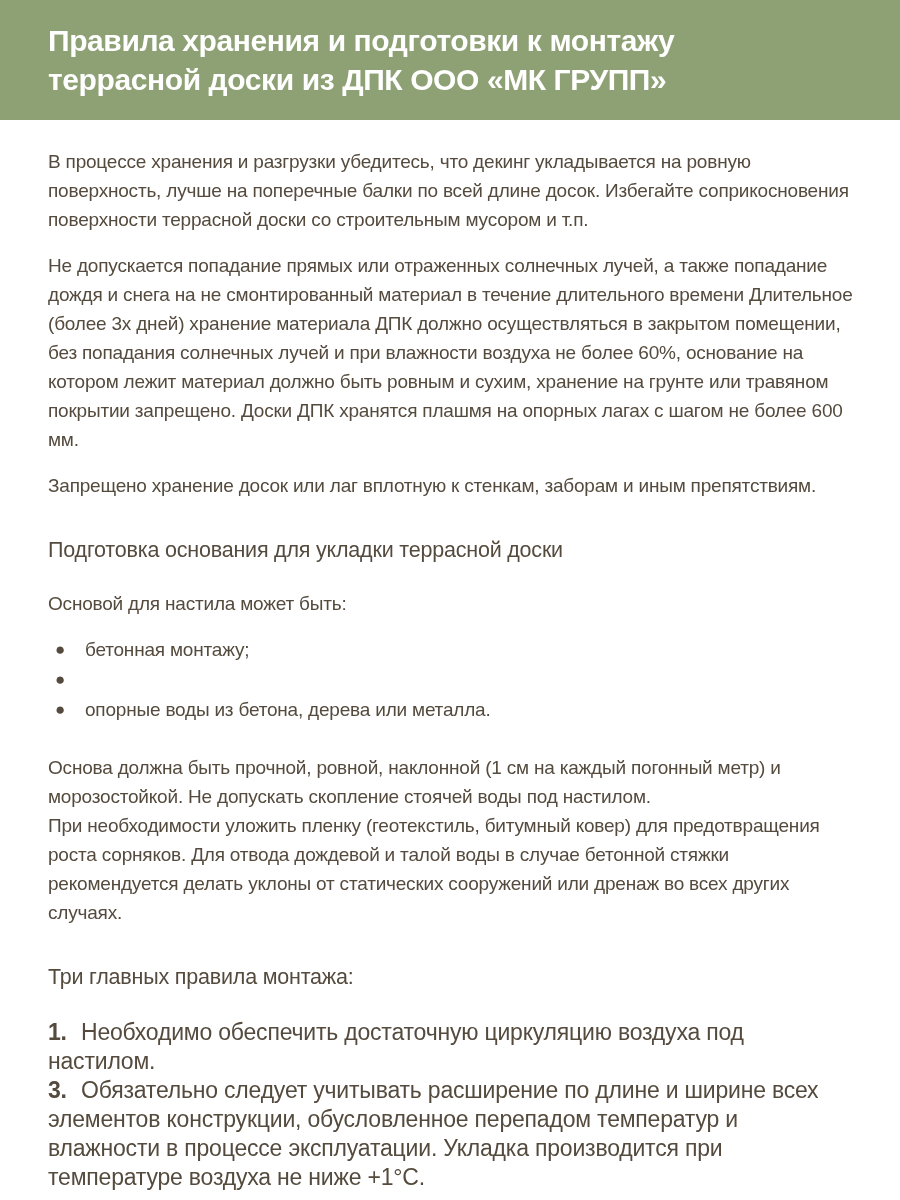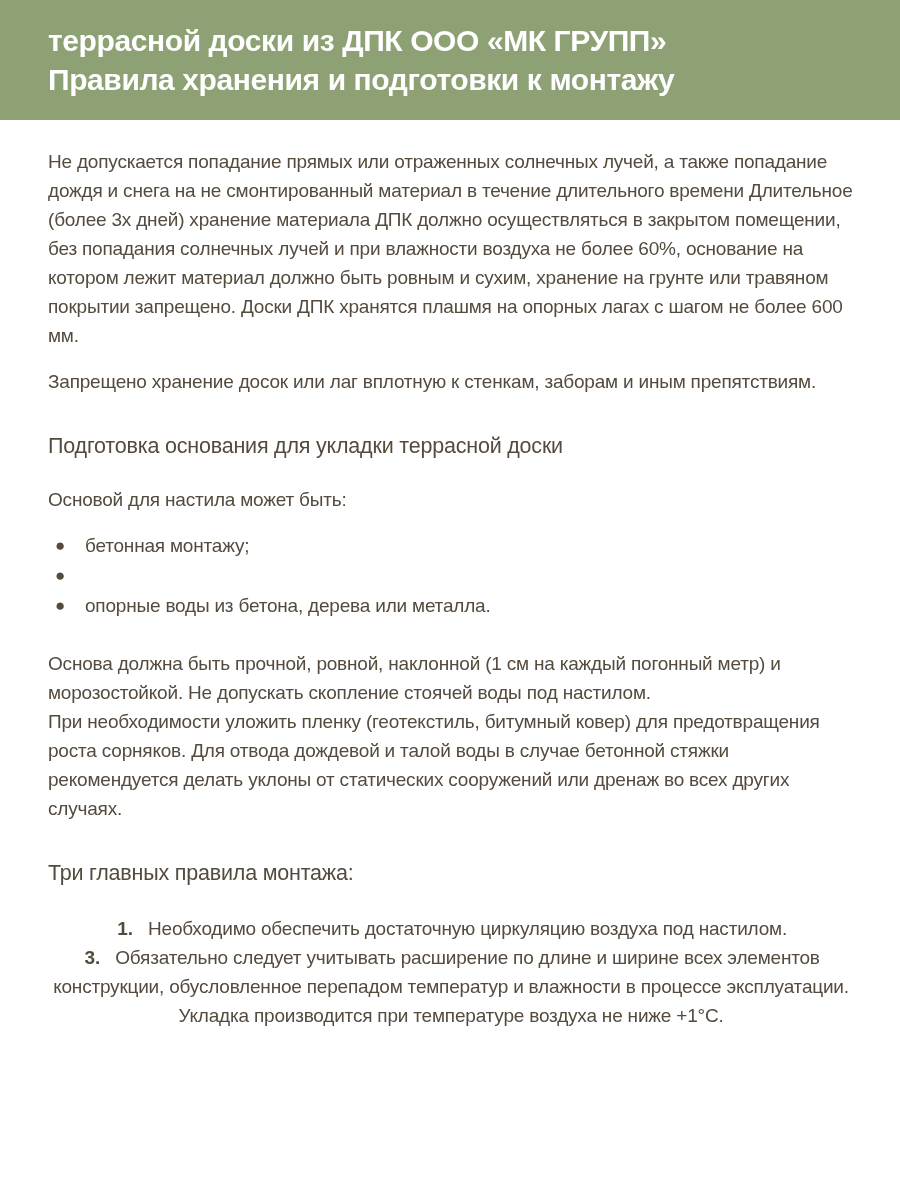--- a/index.html
+++ b/index.html
@@ -57,44 +57,44 @@
   }
   .bullet-row .dot {
     width: 14px;
     margin-left: 7px;
     margin-right: 16px;
     flex: 0 0 auto;
     font-size: 17px;
   }
   .numbered-list { margin-top: 26px; }
   .numbered-item {
-    font-size: 19px;
+    font-size: 23px;
     line-height: 29px;
     letter-spacing: -0.2px;
-    text-align: center;
   }
   .numbered-item .num {
     font-weight: 700;
     display: inline-block;
     min-width: 20px;
     margin-right: 13px;
   }
 </style>
 </head>
 <body>
 
 <div class="page">
 
   <div class="header">
+    <div class="title-line">Правила хранения и подготовки к монтажу</div>
     <div class="title-line">террасной доски из ДПК ООО «МК ГРУПП»</div>
-    <div class="title-line">Правила хранения и подготовки к монтажу</div>
   </div>
 
   <div class="content">
 
+    <p>В процессе хранения и разгрузки убедитесь, что декинг укладывается на ровную поверхность, лучше на поперечные балки по всей длине досок. Избегайте соприкосновения поверхности террасной доски со строительным мусором и т.п.</p>
     <p>Не допускается попадание прямых или отраженных солнечных лучей, а также попадание дождя и снега на не смонтированный материал в течение длительного времени Длительное (более 3х дней) хранение материала ДПК должно осуществляться в закрытом помещении, без попадания солнечных лучей и при влажности воздуха не более 60%, основание на котором лежит материал должно быть ровным и сухим, хранение на грунте или травяном покрытии запрещено. Доски ДПК хранятся плашмя на опорных лагах с шагом не более 600 мм.</p>
     <p>Запрещено хранение досок или лаг вплотную к стенкам, заборам и иным препятствиям.</p>
 
     <h2 class="section-heading">Подготовка основания для укладки террасной доски</h2>
 
     <p class="lead">Основой для настила может быть:</p>
 
     <div class="bullet-list">
       <div class="bullet-row">
         <span class="dot">●</span>

